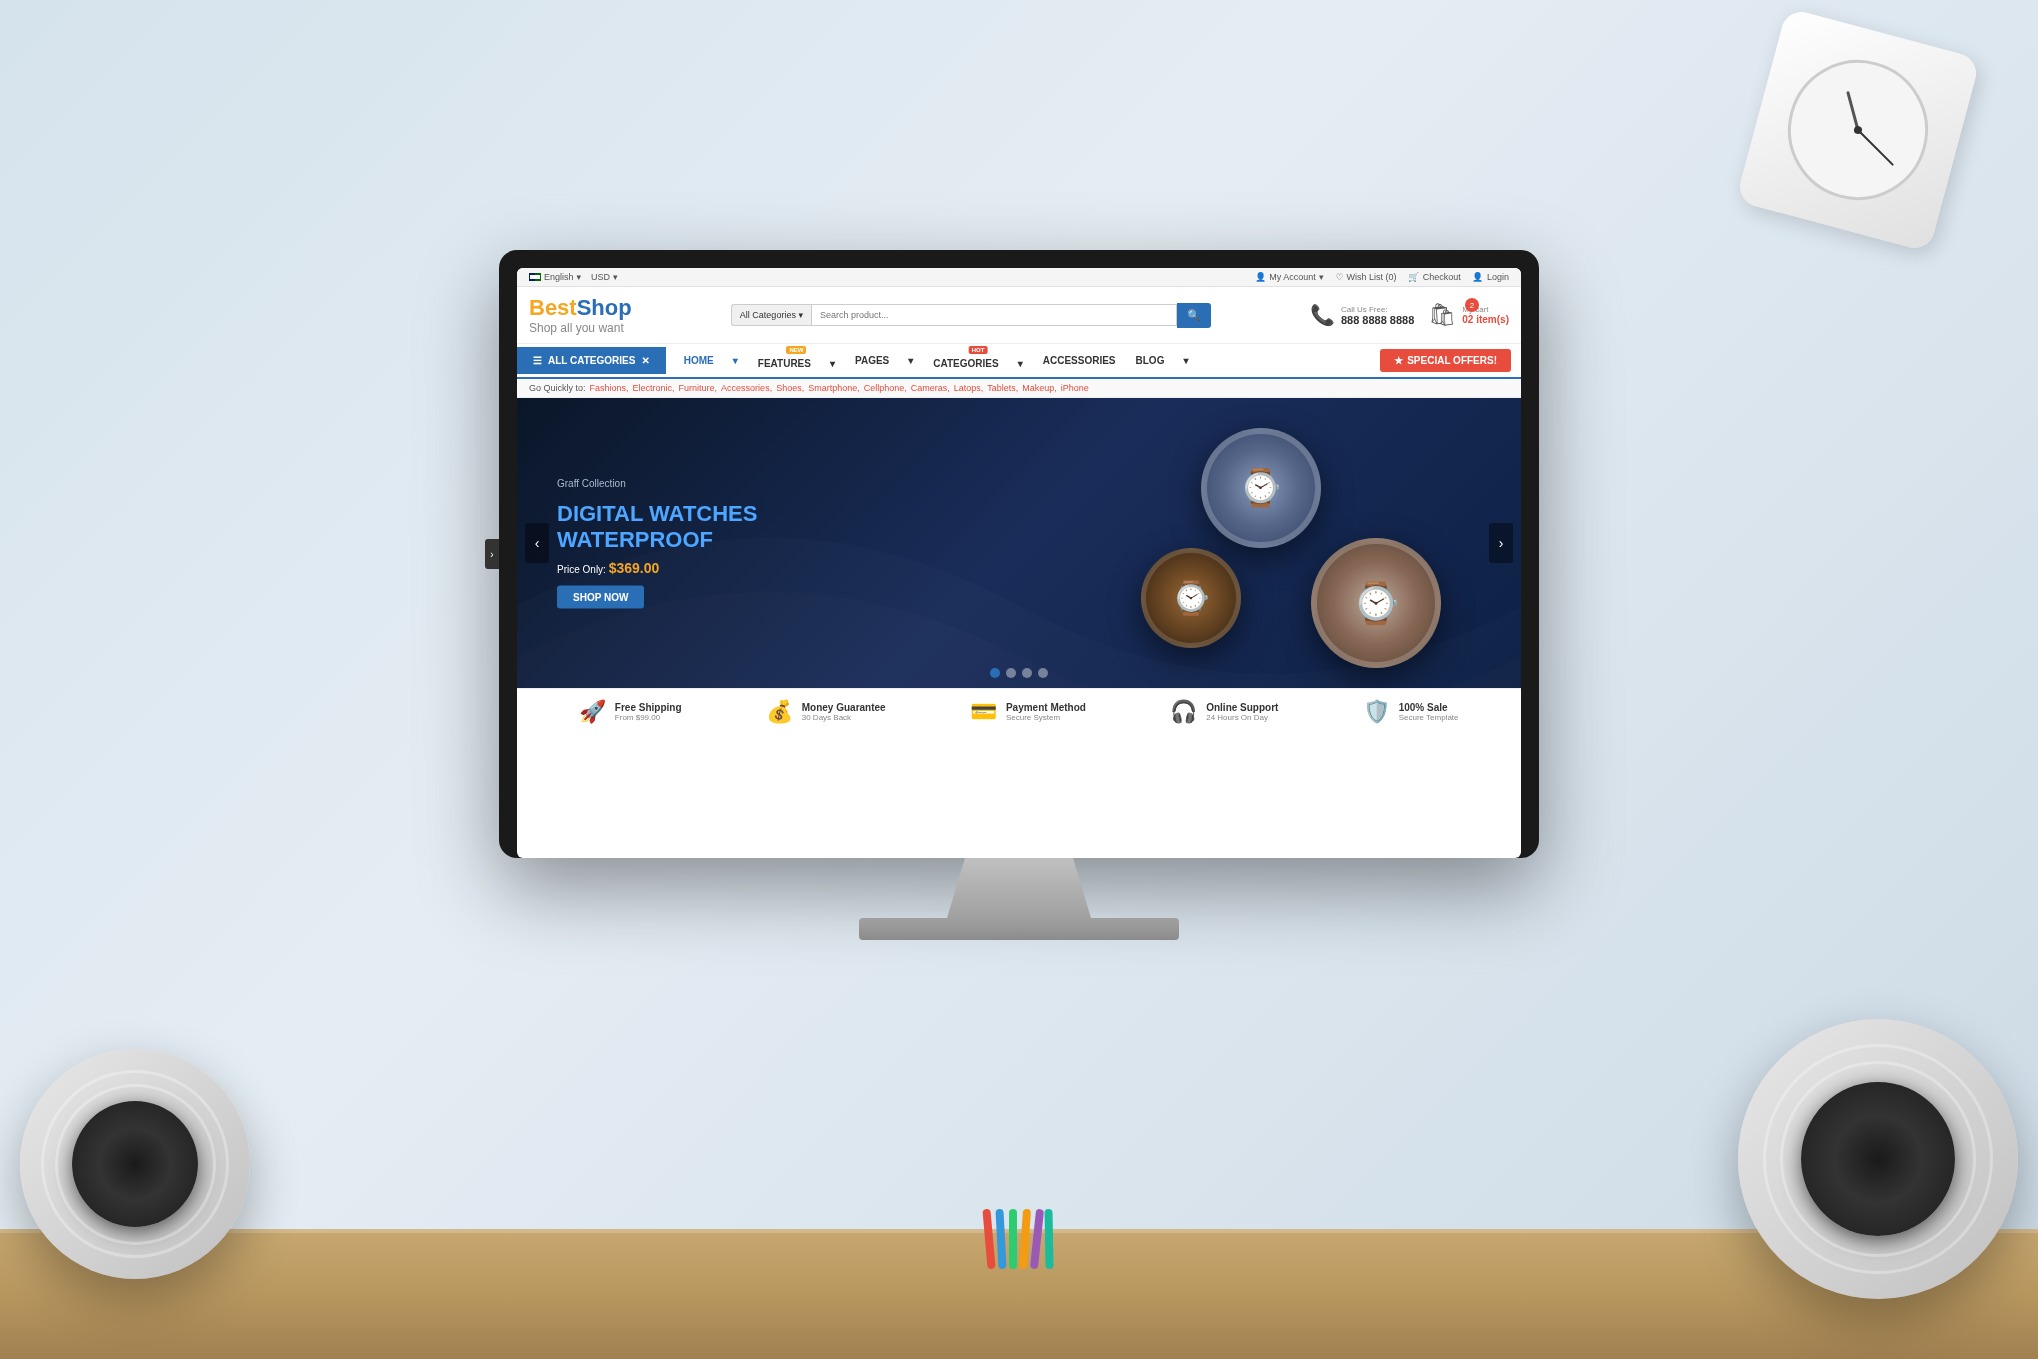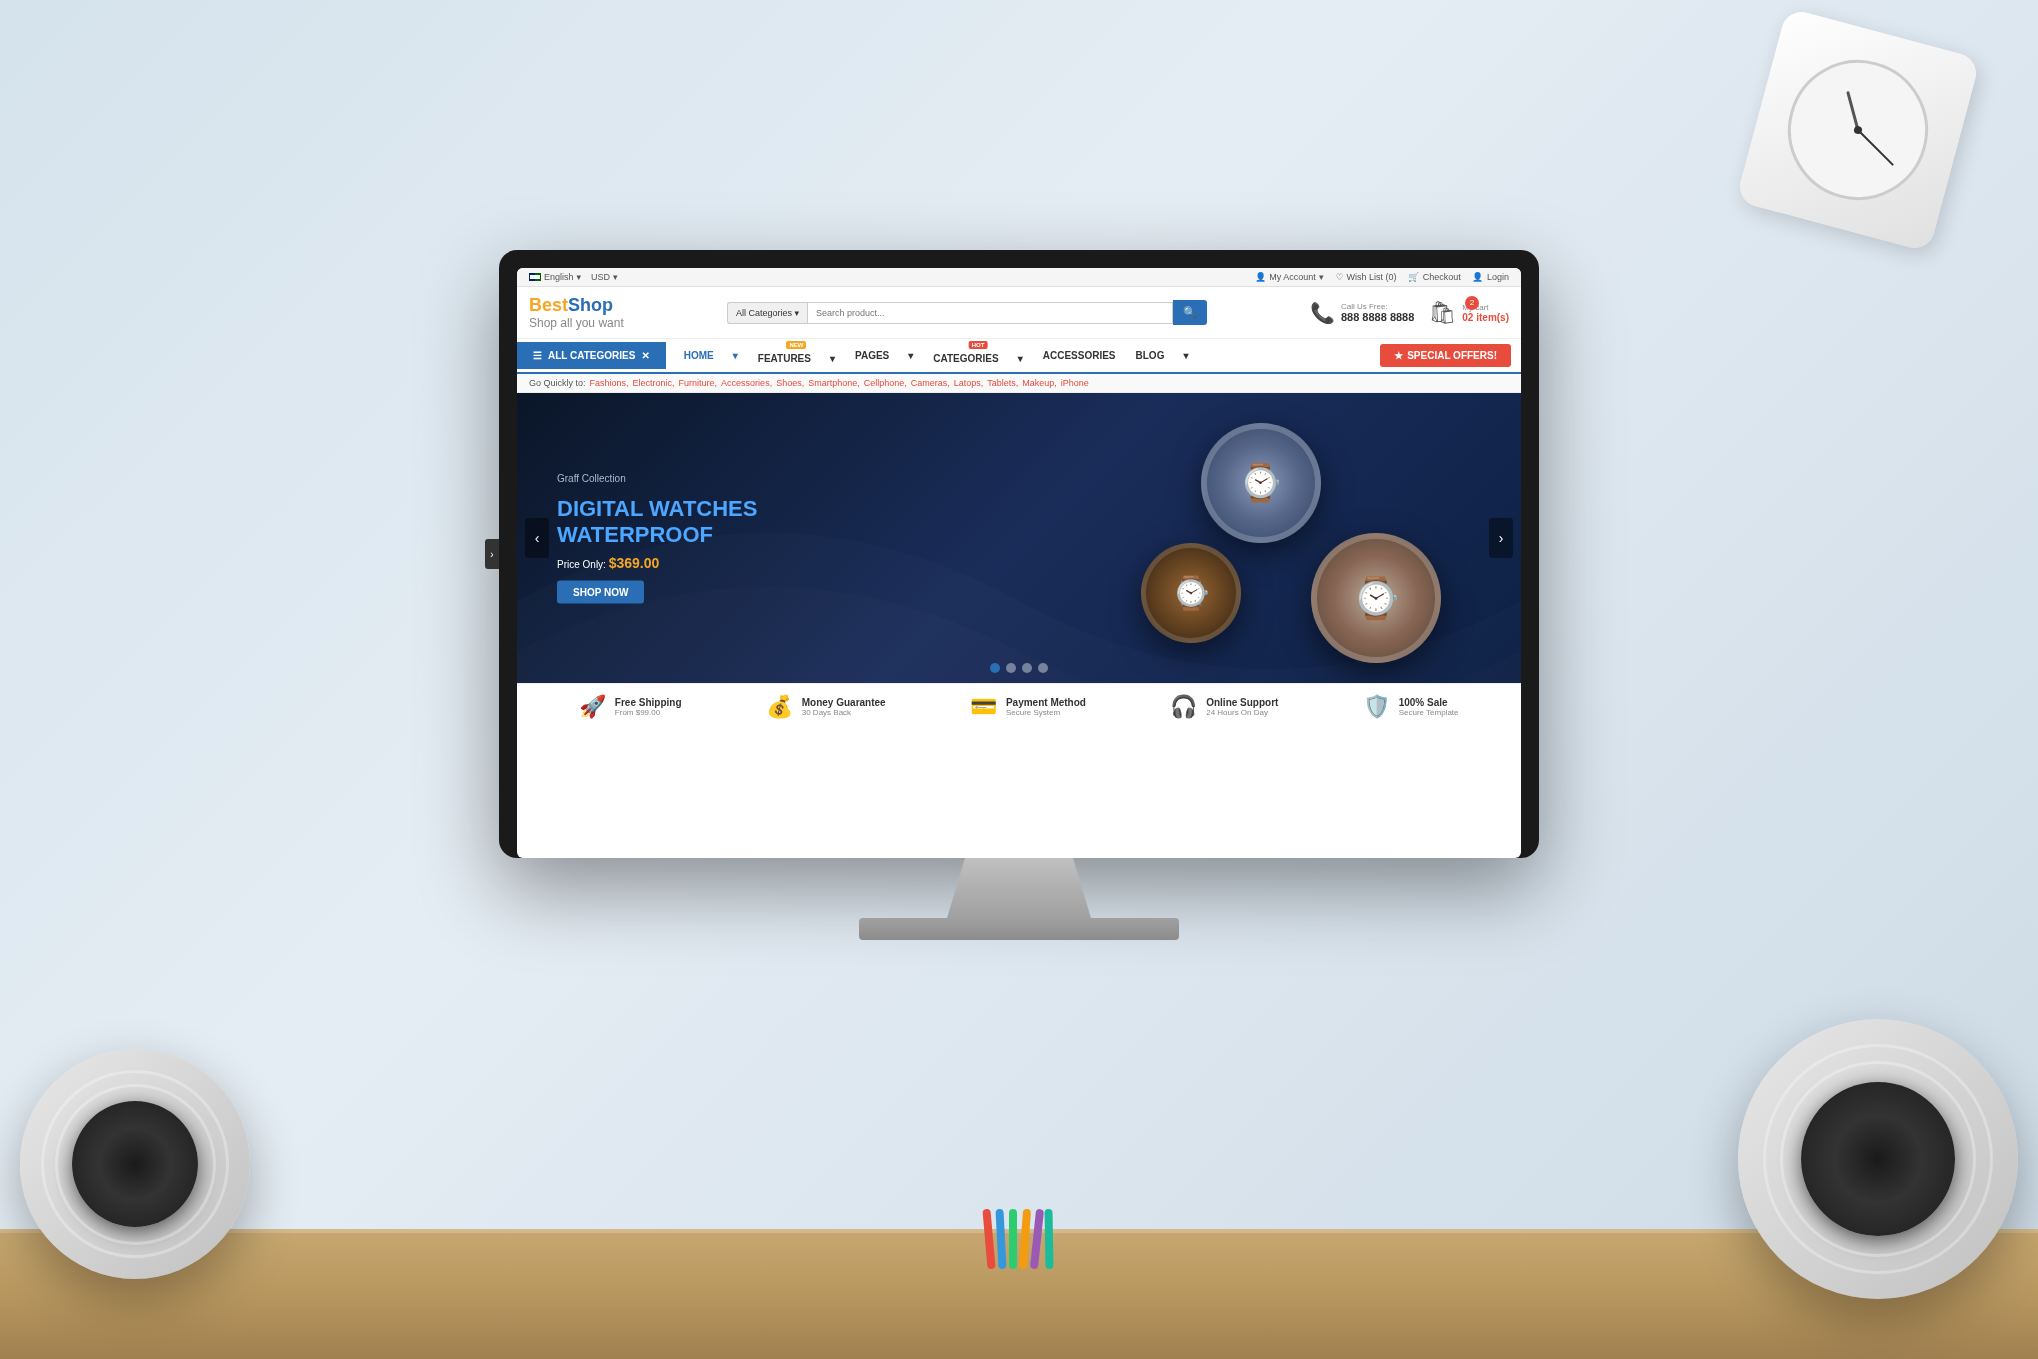--- a/index.html
+++ b/index.html
@@ -144,21 +144,21 @@
     
     .header {
       background: #fff;
       padding: 8px 12px;
       display: flex;
       align-items: center;
       justify-content: space-between;
       border-bottom: 1px solid #eee;
     }
     .logo-area { display: flex; flex-direction: column; }
-    .logo-text { font-size: 18px; font-weight: 700; }
+    .logo-text { font-size: 22px; font-weight: 700; }
     .logo-best { color: #f5a623; }
     .logo-shop { color: #2a6eb5; }
     .logo-tagline { font-size: 12px; color: #888; }
     .search-area { display: flex; align-items: center; flex: 1; max-width: 480px; margin: 0 16px; }
     .search-cat {
       background: #f0f0f0;
       border: 1px solid #ccc;
       border-right: none;
       padding: 5px 8px;
       font-size: 9px;

